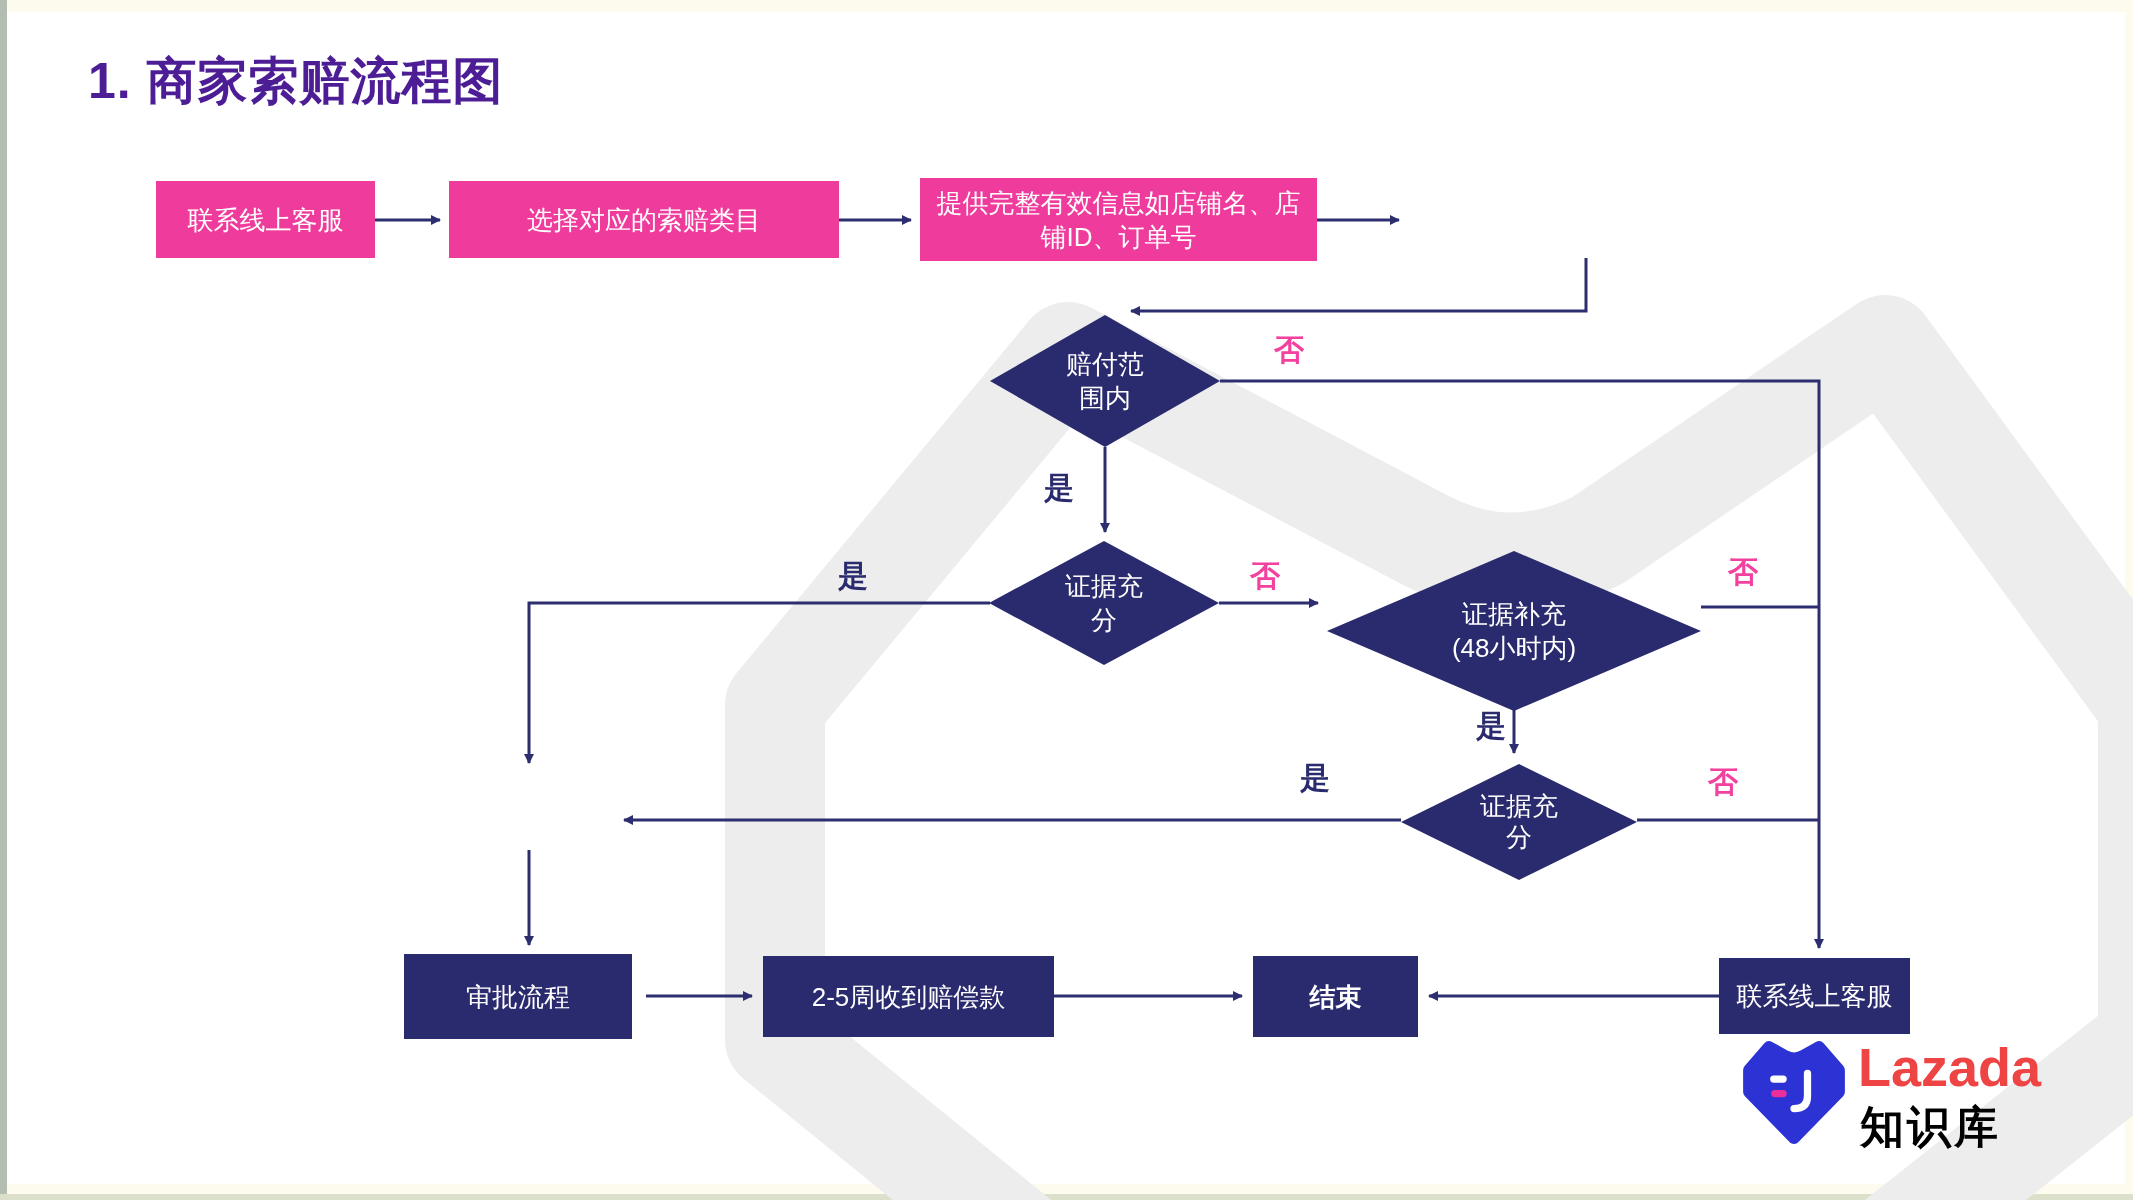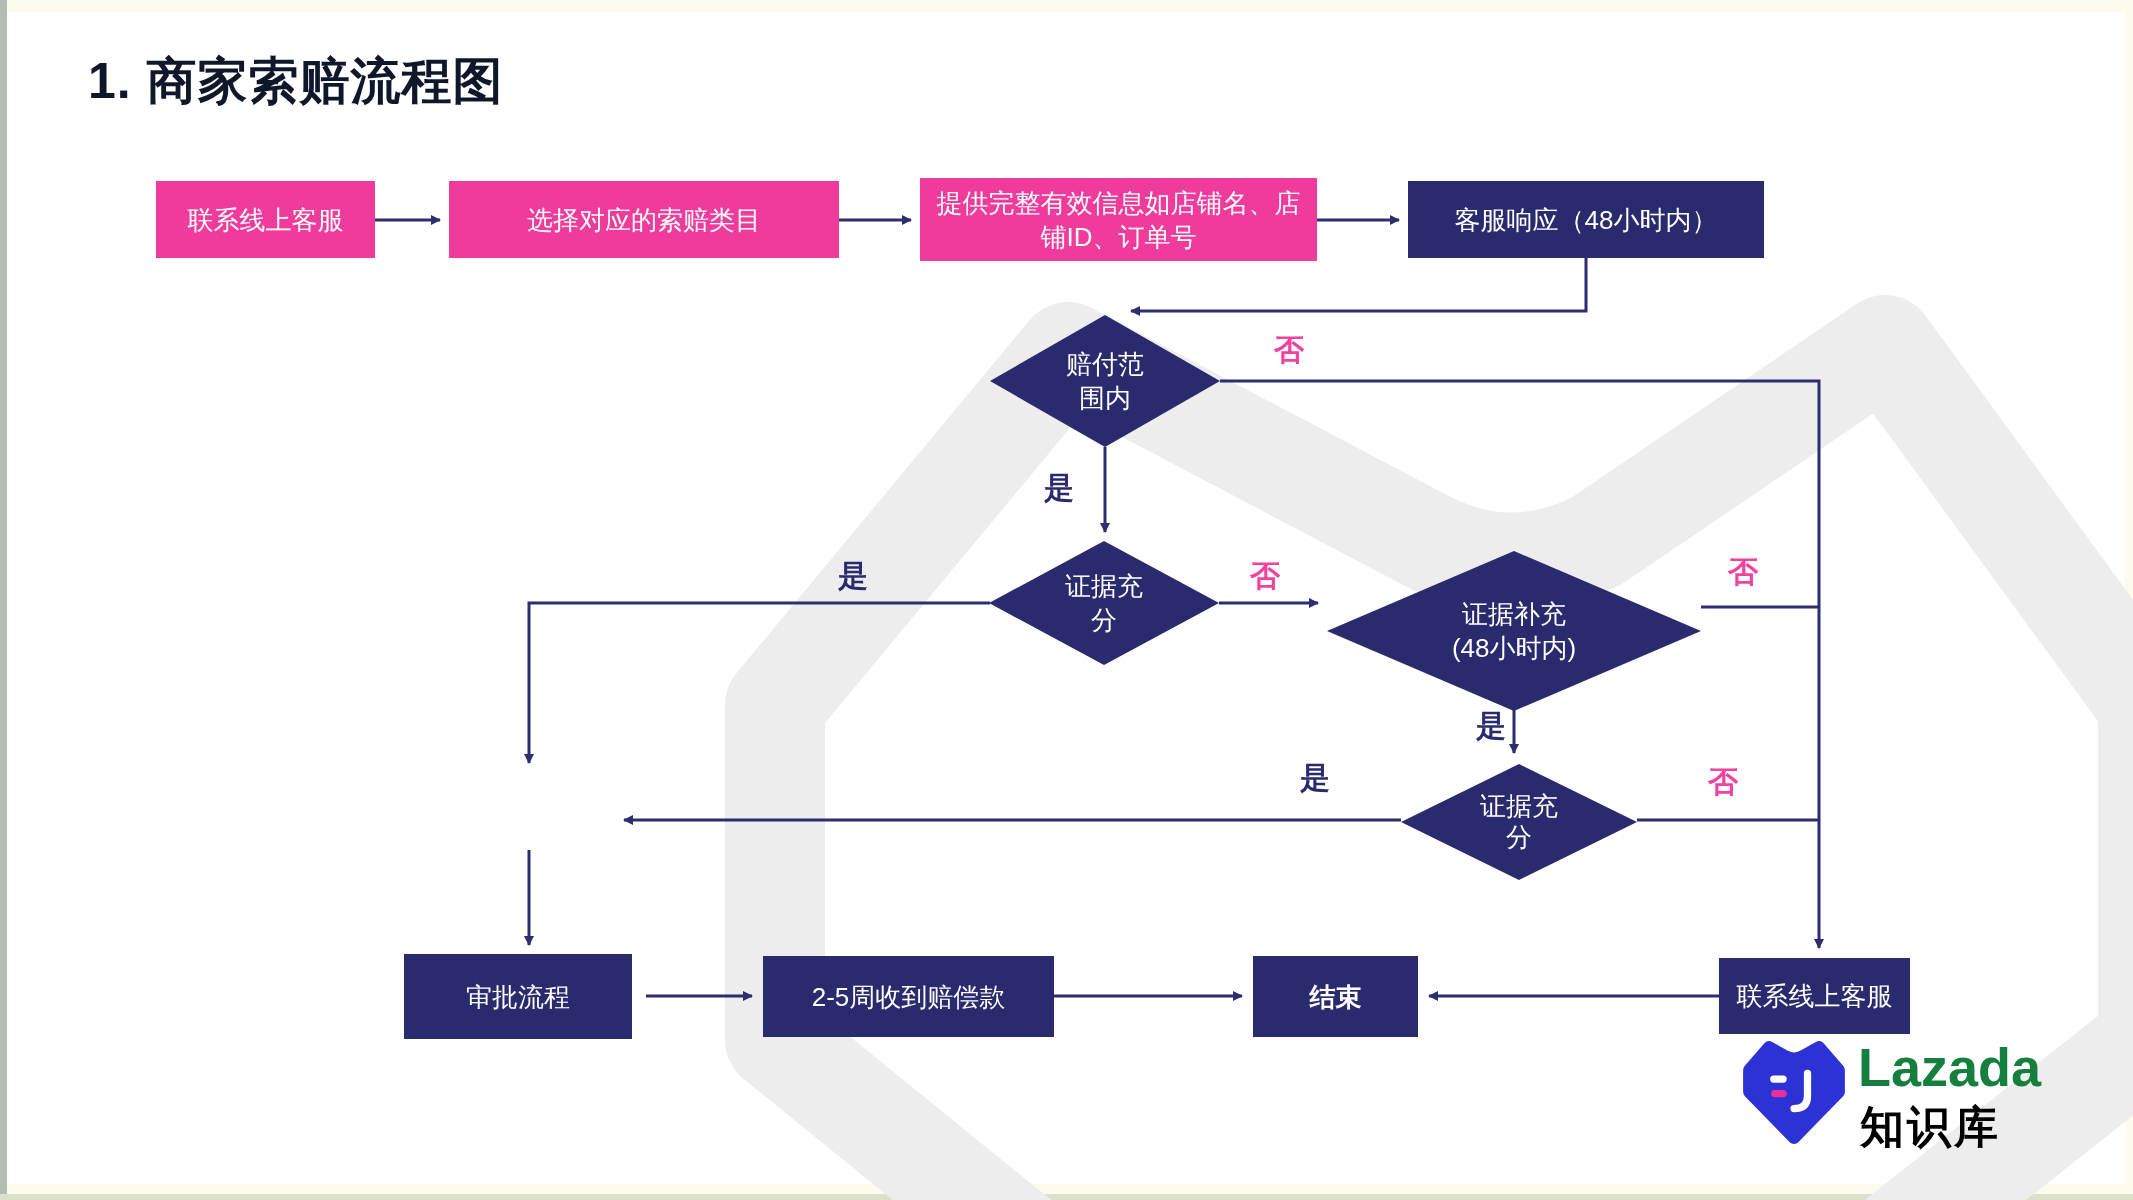--- a/index.html
+++ b/index.html
@@ -8,21 +8,21 @@
     background:#fcfbee;font-family:"Liberation Sans","DejaVu Sans",sans-serif;
   }
   .canvas{position:absolute;left:7px;top:12px;width:2118px;height:1172px;background:#ffffff;}
   .left-strip{position:absolute;left:0;top:0;width:7px;height:1200px;background:#b4bdb2;}
   .bottom-line{position:absolute;left:0;top:1194px;width:2133px;height:6px;background:#dcdfc9;}
 
   .art{position:absolute;left:0;top:0;width:2133px;height:1200px;}
 
   .page-title{
     position:absolute;left:88px;top:48px;font-size:50px;font-weight:bold;
-    color:#0f172a;letter-spacing:1px;
+    color:#4c1d95;letter-spacing:1px;
   }
 
   .node{
     position:absolute;display:flex;align-items:center;justify-content:center;
     color:#ffffff;font-size:26px;text-align:center;line-height:34px;
   }
   .rect-pink{background:#ef3b9c;}
   .rect-navy{background:#2a2a6e;}
   .diamond{
     background:#2a2a6e;flex-direction:column;
@@ -30,21 +30,21 @@
   }
   .bold{font-weight:bold;}
 
   .edge-label{position:absolute;font-size:30px;font-weight:bold;}
   .lbl-yes{color:#2a2a6e;}
   .lbl-no{color:#f3419f;}
 
   .logo{position:absolute;left:1742px;top:1034px;width:400px;height:130px;}
   .logo-heart{position:absolute;left:0;top:4px;width:104px;height:108px;}
   .logo-brand{
-    position:absolute;left:116px;top:2px;font-size:54px;font-weight:bold;color:#15803d;text-align:center;
+    position:absolute;left:116px;top:2px;font-size:54px;font-weight:bold;color:#ef4444;text-align:center;
   }
   .logo-sub{
     position:absolute;left:118px;top:64px;font-size:44px;font-weight:bold;color:#000000;
     letter-spacing:3px;
   }
 </style>
 </head>
 <body>
 
 <div class="stage">
@@ -85,23 +85,20 @@
 
   <div class="node rect-pink" style="left:156px;top:181px;width:219px;height:77px;">
     <span>联系线上客服</span>
   </div>
   <div class="node rect-pink" style="left:449px;top:181px;width:390px;height:77px;">
     <span>选择对应的索赔类目</span>
   </div>
   <div class="node rect-pink" style="left:920px;top:178px;width:397px;height:83px;padding:0 12px;box-sizing:border-box;">
     <span>提供完整有效信息如店铺名、店铺ID、订单号</span>
   </div>
-  <div class="node rect-navy" style="left:1408px;top:181px;width:356px;height:77px;">
-    <span>客服响应（48小时内）</span>
-  </div>
 
   <div class="node diamond" style="left:990px;top:315px;width:230px;height:132px;">
     <span style="width:96px;">赔付范围内</span>
   </div>
   <div class="node diamond" style="left:989px;top:541px;width:230px;height:124px;">
     <span style="width:96px;">证据充分</span>
   </div>
   <div class="node diamond" style="left:1327px;top:551px;width:374px;height:160px;">
     <span>证据补充</span>
     <span>(48小时内)</span>

